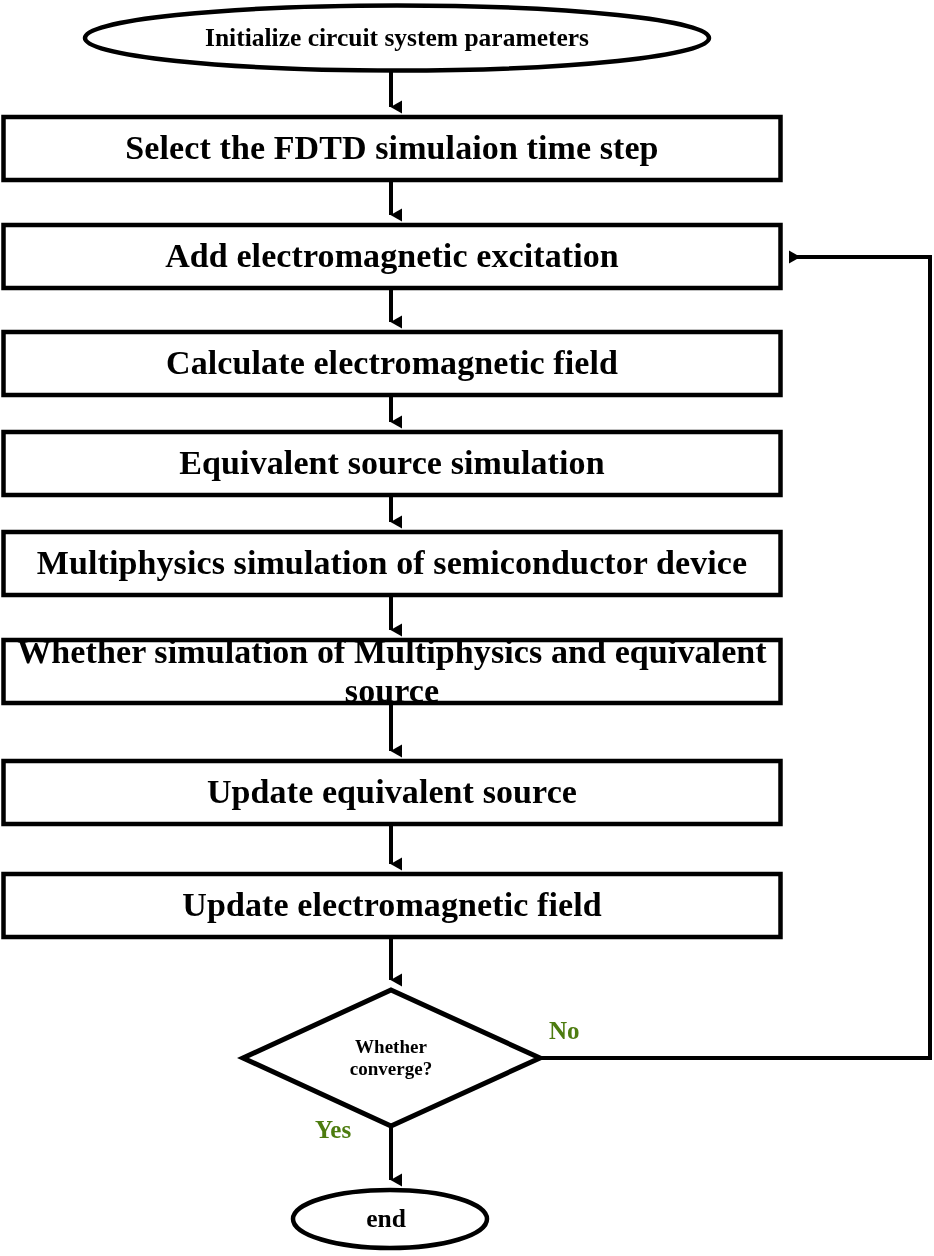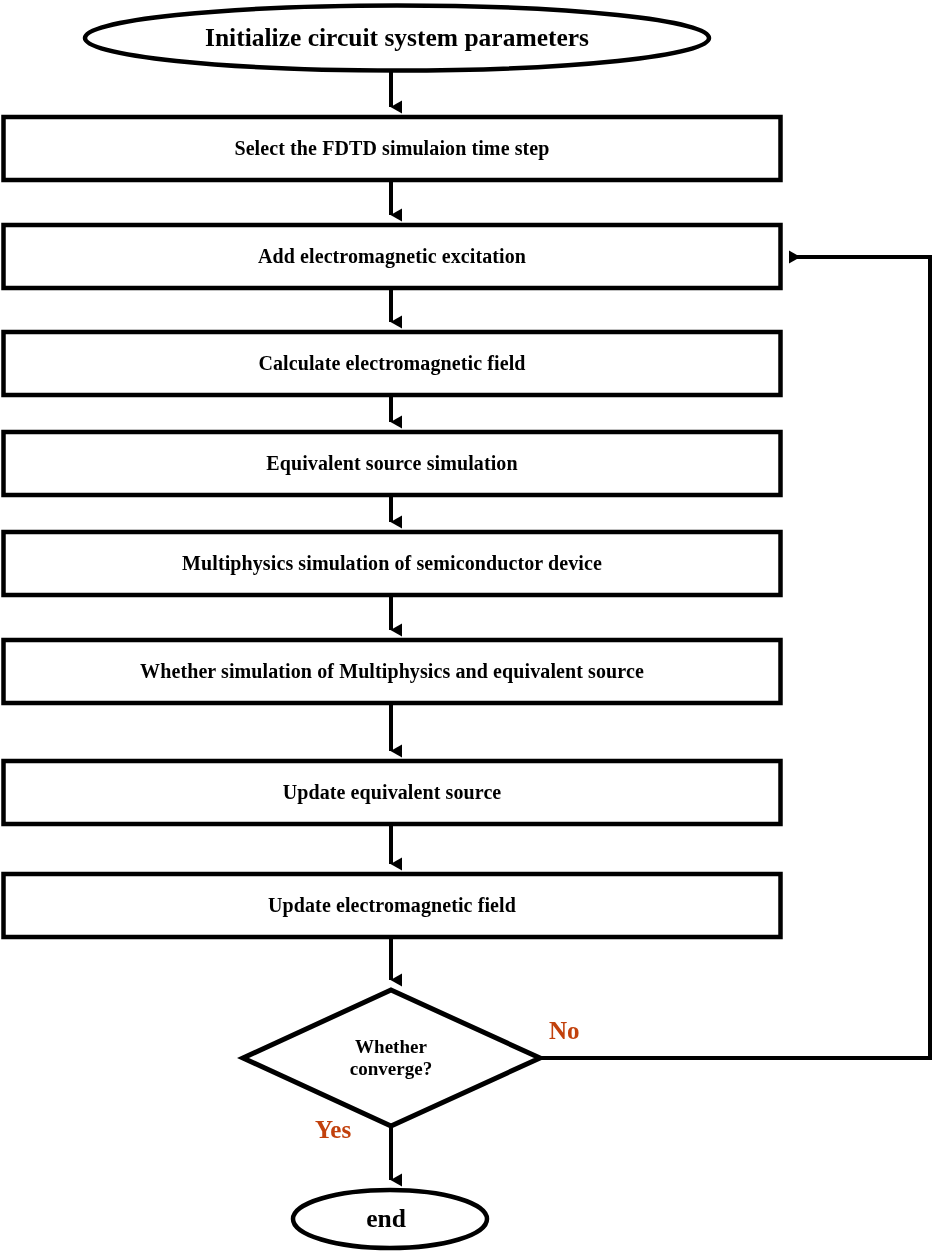--- a/index.html
+++ b/index.html
@@ -31,28 +31,28 @@
     align-items: center;
     justify-content: center;
     text-align: center;
     font-weight: bold;
     color: #000000;
     font-family: "Liberation Serif", "DejaVu Serif", serif;
     line-height: 1.12;
     pointer-events: none;
     white-space: pre-line;
   }
-  .box-label { font-size: 20px; letter-spacing: 0.1px; }
+  .box-label { font-size: 34px; letter-spacing: 0.1px; }
   .terminal-label { font-size: 25.5px; }
   .decision-label { font-size: 19px; line-height: 1.18; }
   .edge-label {
     position: absolute;
     font-weight: bold;
     font-size: 25px;
-    color: #c2410c;
+    color: #4d7c0f;
     font-family: "Liberation Serif", "DejaVu Serif", serif;
   }
 </style>
 </head>
 <body>
 
 <div id="flowchart-root">
 
   <svg id="flow-svg" viewBox="0 0 934 1256">
     <defs>

